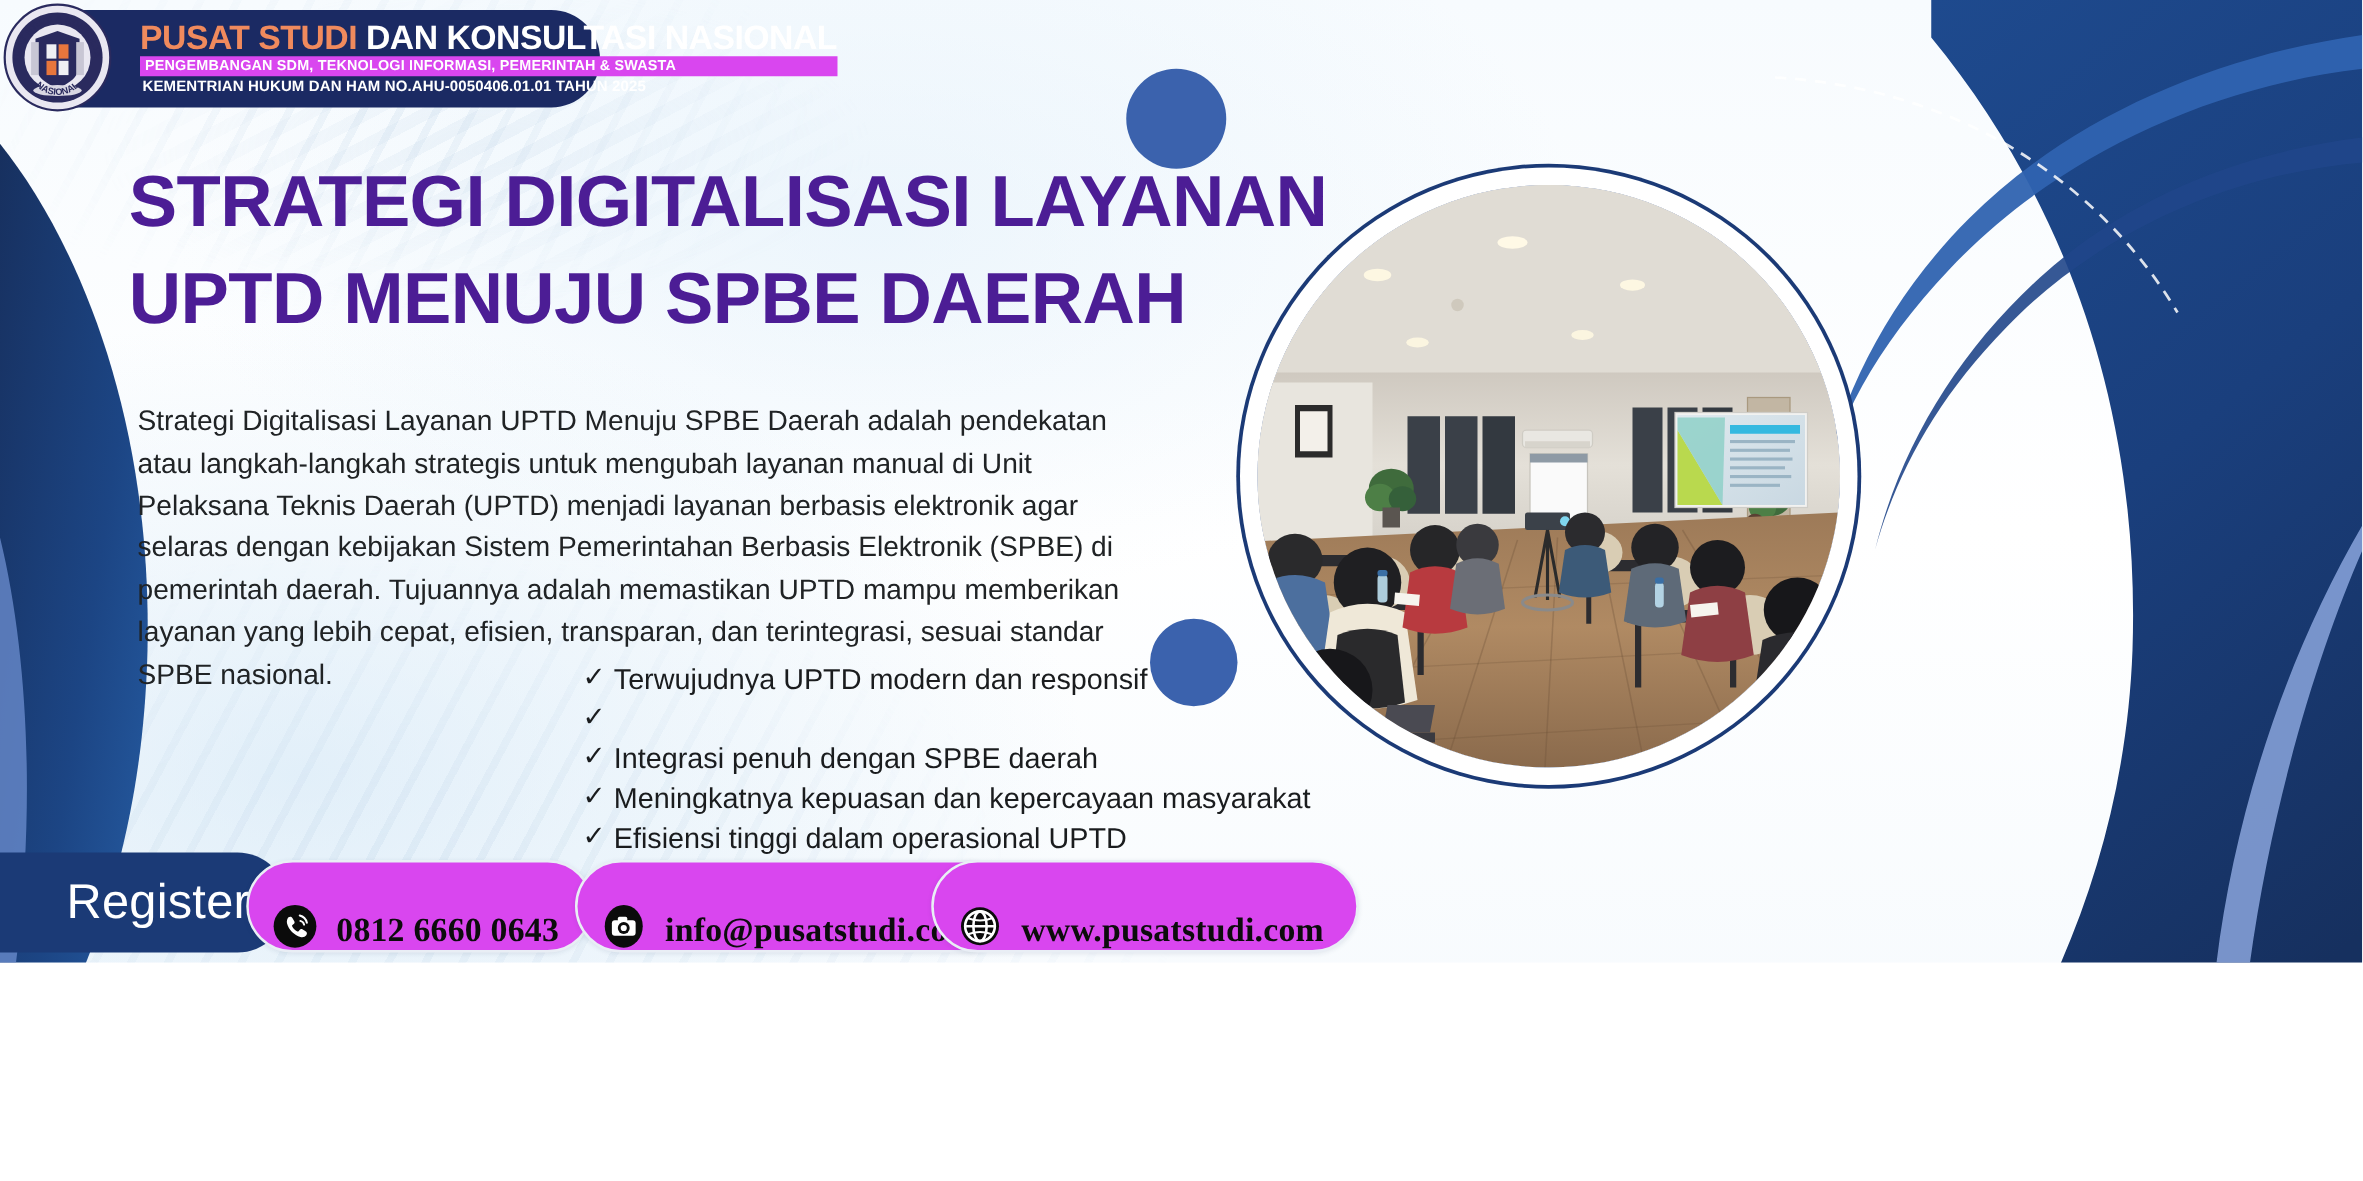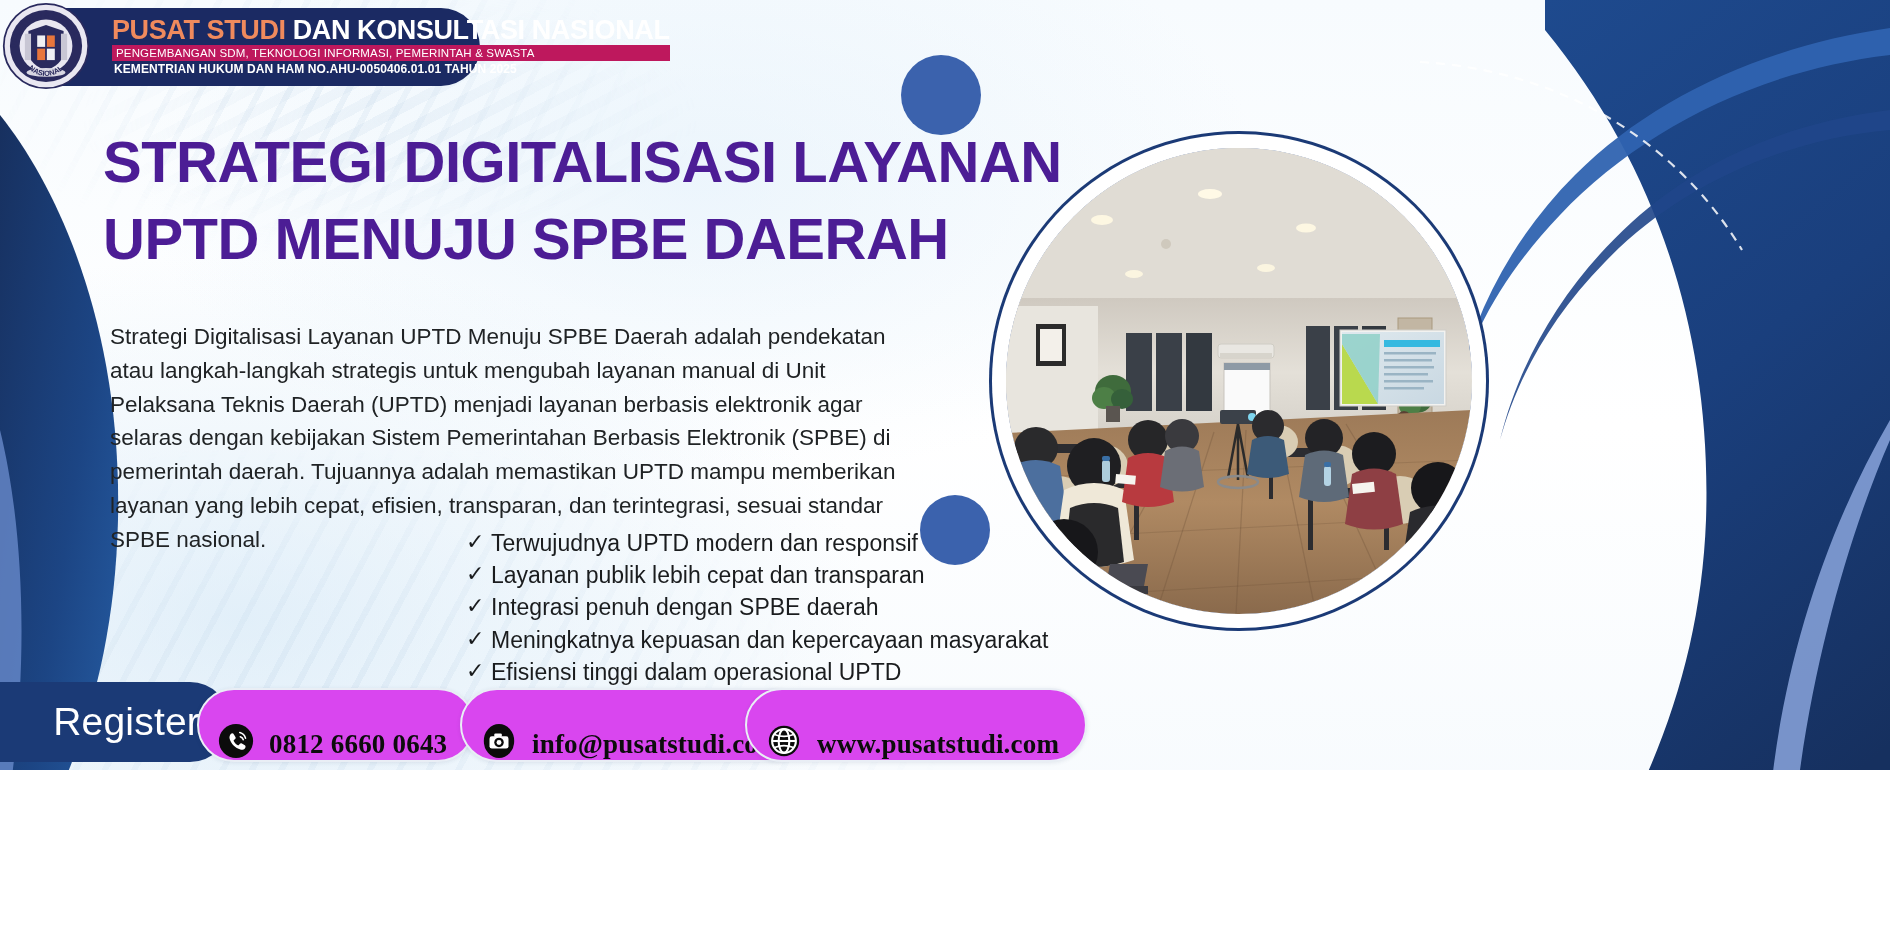--- a/index.html
+++ b/index.html
@@ -74,23 +74,23 @@
   }
   .logo-bar-inner { display:flex; flex-direction:column; justify-content:center; gap:1px; }
   .brand-line1 {
     font-family:"Liberation Sans", sans-serif;
     font-weight:bold; font-size:27px; letter-spacing:-0.4px;
     white-space:nowrap; line-height:1.0;
   }
   .brand-a { color:#f08a5d; }
   .brand-b { color:#ffffff; }
   .brand-line2 {
-    background:#be185d;
+    background:#d946ef;
     color:#ffffff;
-    font-size:11.5px; font-weight:normal; letter-spacing:0.15px;
+    font-size:11.5px; font-weight:bold; letter-spacing:0.15px;
     padding:1px 4px; white-space:nowrap; line-height:1.25;
   }
   .brand-line3 {
     color:#ffffff; font-size:12px; font-weight:bold;
     letter-spacing:0.1px; white-space:nowrap; line-height:1.3;
     padding-left:2px;
   }
   .logo-badge {
     position:absolute; left:2px; top:2px;
     width:88px; height:88px; z-index:31;
@@ -283,21 +283,20 @@
 
   <div class="para">Strategi Digitalisasi Layanan UPTD Menuju SPBE Daerah adalah pendekatan atau langkah-langkah strategis untuk mengubah layanan manual di Unit Pelaksana Teknis Daerah (UPTD) menjadi layanan berbasis elektronik agar selaras dengan kebijakan Sistem Pemerintahan Berbasis Elektronik (SPBE) di pemerintah daerah. Tujuannya adalah memastikan UPTD mampu memberikan layanan yang lebih cepat, efisien, transparan, dan terintegrasi, sesuai standar SPBE nasional.</div>
 
   <div class="results">
     <div class="result-item">
       <span class="check">✓</span>
       <span>Terwujudnya UPTD modern dan responsif</span>
     </div>
     <div class="result-item">
       <span class="check">✓</span>
-      <span>Layanan publik lebih cepat dan transparan</span>
     </div>
     <div class="result-item">
       <span class="check">✓</span>
       <span>Integrasi penuh dengan SPBE daerah</span>
     </div>
     <div class="result-item">
       <span class="check">✓</span>
       <span>Meningkatnya kepuasan dan kepercayaan masyarakat</span>
     </div>
     <div class="result-item">

